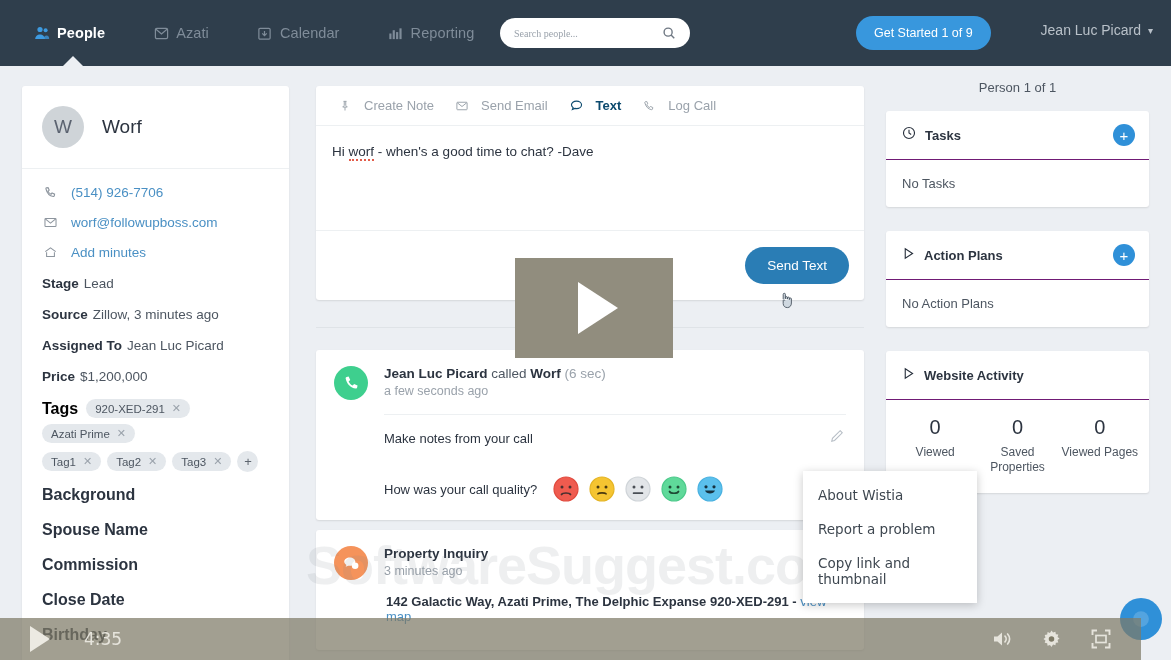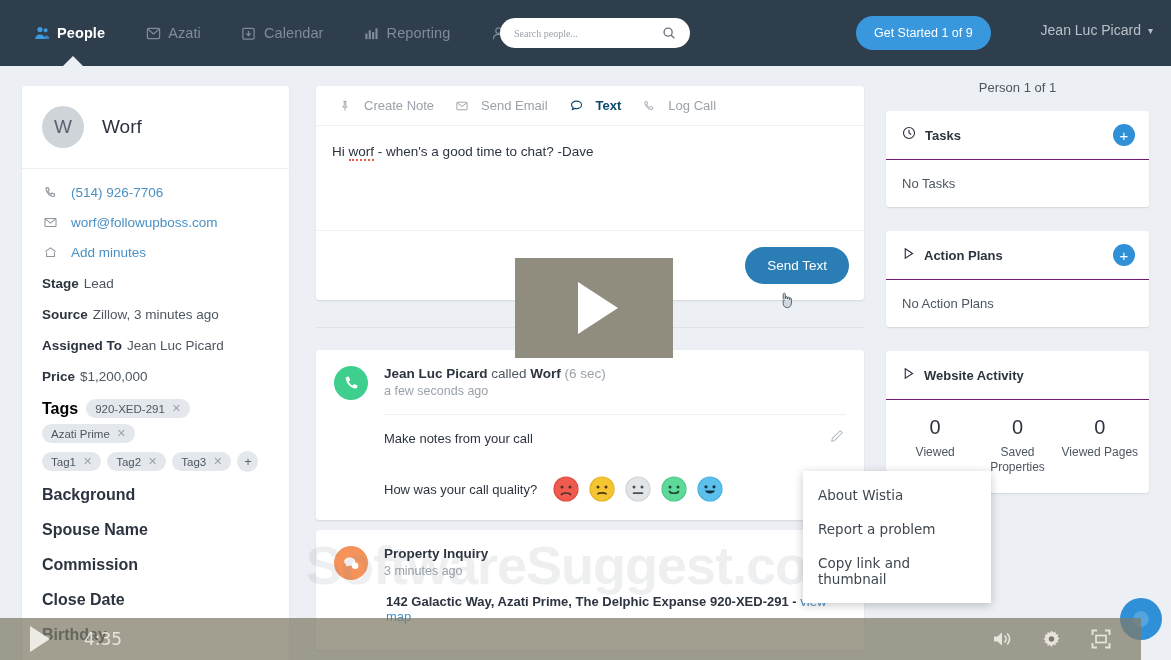--- a/index.html
+++ b/index.html
@@ -10,21 +10,21 @@
     overflow: hidden;
   }
   .app { position: relative; width: 1171px; height: 660px; background:#eceff3; }
 
   
   .topnav {
     position: absolute; top:0; left:0; width:1171px; height:66px;
     background:#2f3e4c;
     display:flex; align-items:center; padding:0 18px;
   }
-  .nav-items { display:flex; align-items:center; gap:8px; }
+  .nav-items { display:flex; align-items:center; gap:16px; }
   .nav-item {
     display:flex; align-items:center; gap:7px;
     padding:0 16px; height:66px;
     color:#7f8c99; font-size:14.5px; letter-spacing:.1px;
     cursor:pointer; position:relative;
   }
   .nav-item .nav-label{ white-space:nowrap; }
   .nav-item.active { color:#ffffff; font-weight:bold; }
   .nav-item.active .nav-ico { color:#3d9ae0; }
   .nav-ico { display:inline-flex; width:16px; height:16px; align-items:center; justify-content:center; }
@@ -209,21 +209,21 @@
     position:absolute; left:515px; top:258px; width:158px; height:100px;
     background:#918d7e; z-index:30;
     display:flex; align-items:center; justify-content:center;
   }
   .video-thumb .play-tri{
     width:0;height:0;border-left:40px solid #fff;
     border-top:26px solid transparent;border-bottom:26px solid transparent;
     margin-left:8px;
   }
   .wistia-menu{
-    position:absolute; left:803px; top:471px; width:188px;
+    position:absolute; left:803px; top:471px; width:174px;
     background:#fff; box-shadow:0 2px 9px rgba(0,0,0,.22); z-index:35;
     padding:7px 0;
   }
   .wistia-menu .wm-item{
     padding:9px 15px; font-size:13.5px; color:#3e4750; cursor:pointer;
     font-family:"DejaVu Sans", sans-serif;
   }
   .player-bar{
     position:absolute; left:0; top:618px; width:1141px; height:42px;
     background:rgba(126,122,103,.72); z-index:32;

